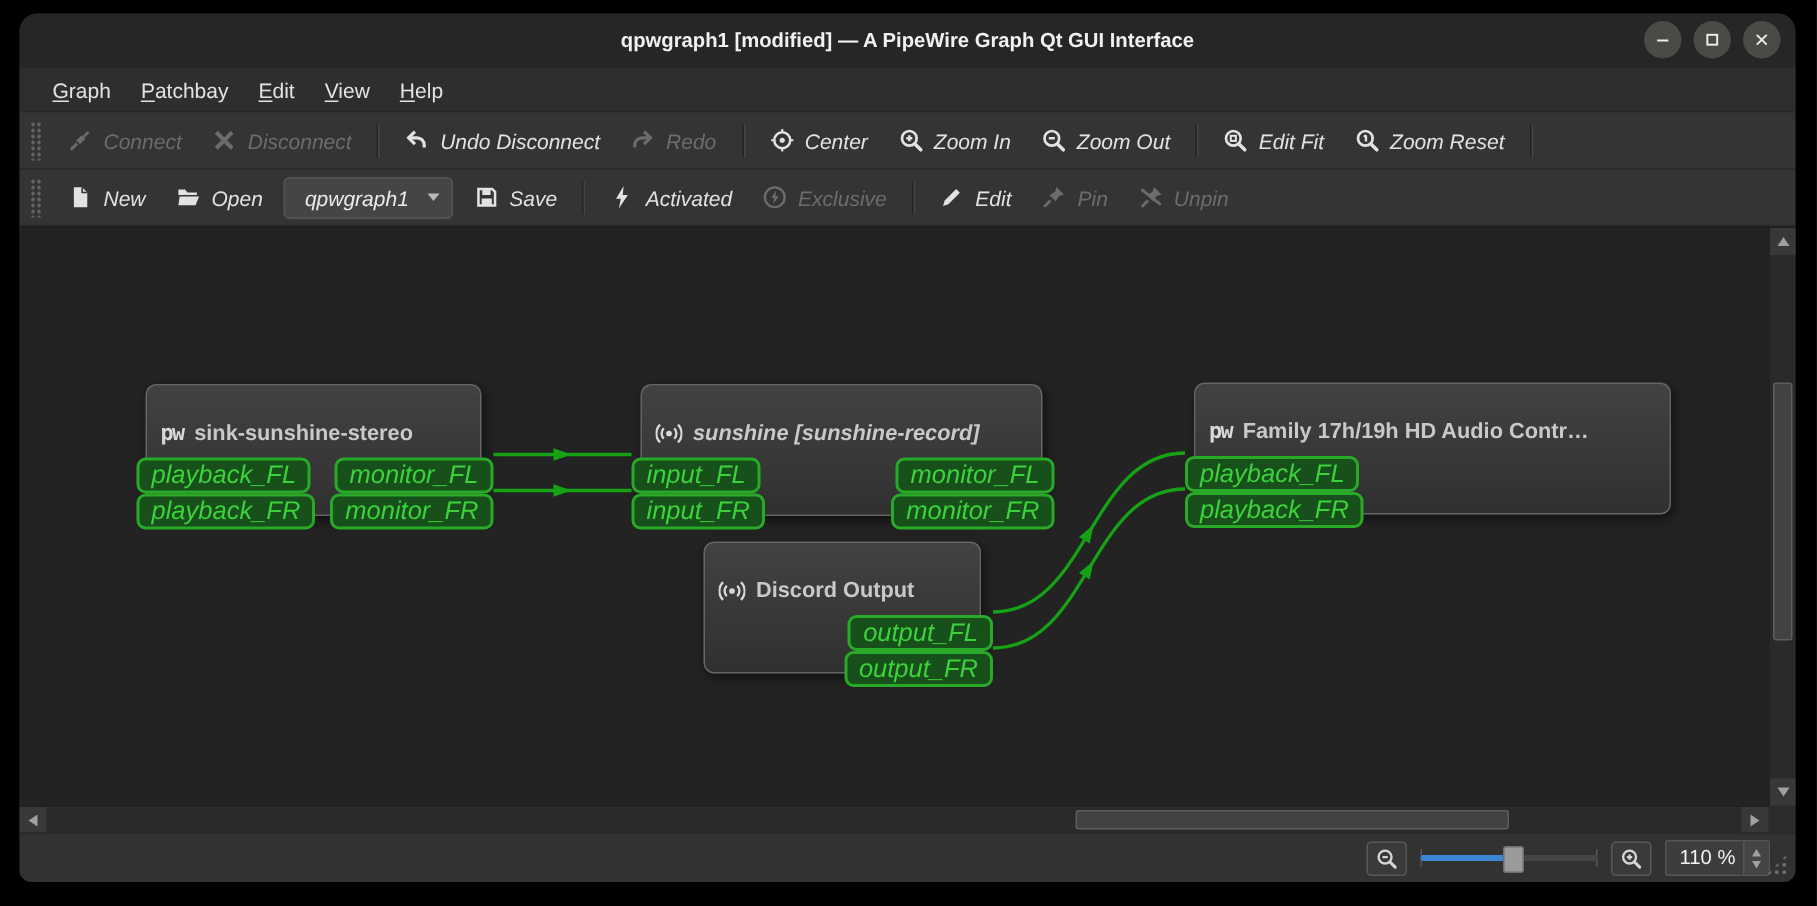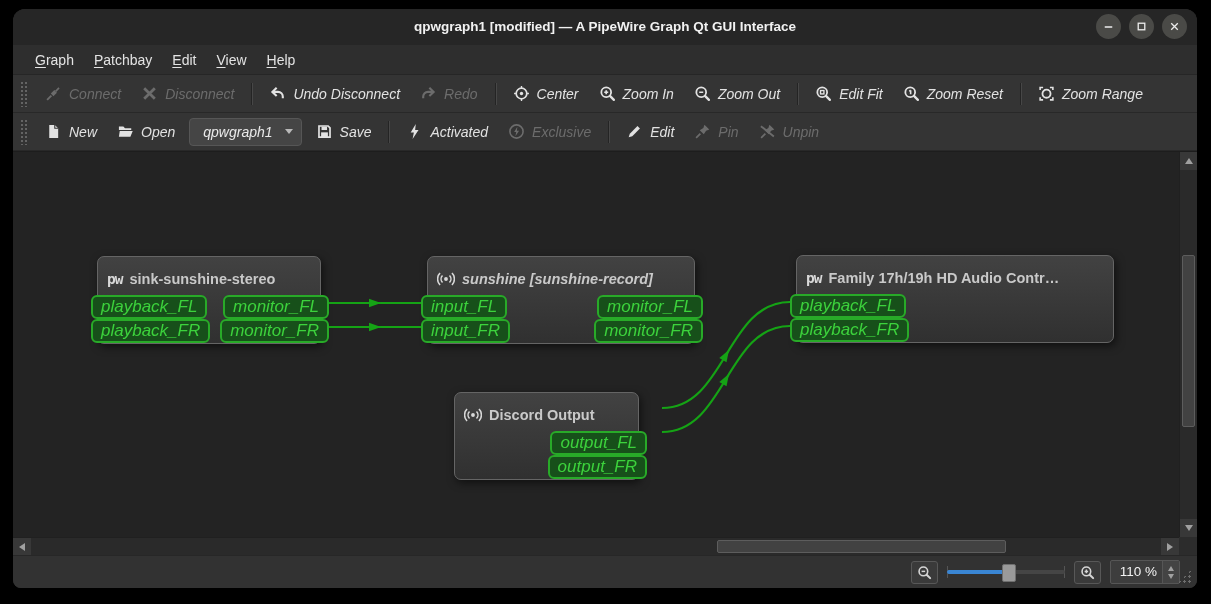--- a/index.html
+++ b/index.html
@@ -60,21 +60,21 @@
     flex:1 1 auto;display:grid;grid-template-columns:1fr 18px;grid-template-rows:1fr 18px;
     background:#232323;border-top:1px solid #1d1d1d;position:relative;
   }
   .viewport{position:relative;overflow:hidden;background:#232323;}
   .gnode{
     position:absolute;border-radius:7px;height:88px;box-sizing:border-box;
     background:linear-gradient(180deg,#424242,#303030);
     border:1px solid #656565;box-shadow:2px 3px 8px rgba(0,0,0,.55);
   }
   .nhead{
-    height:32px;display:flex;align-items:center;gap:7px;padding:6px 10px 0 9px;
+    height:32px;display:flex;align-items:center;gap:7px;padding:16px 10px 0 9px;
     color:#c9c9c9;font-weight:bold;font-size:14.5px;white-space:nowrap;overflow:hidden;
   }
   .nhead .ic{width:18px;height:18px;flex:0 0 auto;color:#d8d8d8;}
   .pwglyph{
     font-family:"DejaVu Sans Mono",monospace;font-weight:700;font-size:14.5px;
     color:#d8d8d8;letter-spacing:-1px;flex:0 0 auto;
   }
   .prow{height:24px;display:flex;justify-content:space-between;align-items:center;}
   .port{
     height:18px;line-height:18px;padding:1px 8px;border-radius:6px;font-size:17px;
@@ -225,27 +225,20 @@
         </div>
         <div class="toolbtn">
           <svg class="ic" viewBox="0 0 16 16" fill="none" stroke="currentColor">
             <circle cx="6.8" cy="6.8" r="4.6" stroke-width="1.7"></circle>
             <path d="M10.3 10.3 L14 14" stroke-width="2.2" stroke-linecap="round"></path>
             <path d="M7.2 4.9 v3.9 M5.9 5.9 l1.3-1" stroke-width="1.5"></path>
           </svg>
           <span>Zoom Reset</span>
         </div>
         <div class="tsep"></div>
-        <div class="toolbtn">
-          <svg class="ic" viewBox="0 0 16 16" fill="none" stroke="currentColor">
-            <circle cx="8" cy="8.2" r="3.8" stroke-width="1.7"></circle>
-            <path d="M2 4.8 V2.4 H4.8 M11.2 2.4 H14 V4.8 M14 11.6 V14 H11.2 M4.8 14 H2 V11.6" stroke-width="1.5"></path>
-          </svg>
-          <span>Zoom Range</span>
-        </div>
       </div>
   </div>
 
   <div class="toolbar">
     <div class="thandle"></div>
     <div style="display:flex;align-items:center;" id="tb-file">
         <div class="toolbtn">
           <svg class="ic" viewBox="0 0 16 16" fill="none" stroke="currentColor">
             <path d="M4 1.8 H9.2 L12.4 5 V14.2 H4 Z" fill="currentColor" stroke="none"></path>
             <path d="M9.2 1.8 V5 H12.4" stroke="#343434" stroke-width="1"></path>
@@ -364,21 +357,21 @@
           </div>
           <div class="prow">
             <span class="port in" style="background: rgb(23, 80, 26); border: 2px solid rgb(40, 170, 40); color: rgb(60, 210, 60);">playback_FL</span>
             <span></span>
           </div>
           <div class="prow">
             <span class="port in" style="background: rgb(23, 80, 26); border: 2px solid rgb(40, 170, 40); color: rgb(60, 210, 60);">playback_FR</span>
             <span></span>
           </div>
         </div>
-        <div class="gnode" style="left: 441px; top: 209px; width: 185px; margin-top: 31px;">
+        <div class="gnode" style="left: 456px; top: 209px; width: 185px;">
           <div class="nhead">
             <svg class="ic" viewBox="0 0 16 16" fill="none" stroke="currentColor">
               <circle cx="8" cy="8" r="1.7" fill="currentColor" stroke="none"></circle>
               <path d="M4.9 4.9 a4.4 4.4 0 0 0 0 6.2 M11.1 4.9 a4.4 4.4 0 0 1 0 6.2 M2.7 2.7 a7.5 7.5 0 0 0 0 10.6 M13.3 2.7 a7.5 7.5 0 0 1 0 10.6" stroke-width="1.4"></path>
             </svg>
             <span style="color: rgb(201, 201, 201);">Discord Output</span>
           </div>
           <div class="prow">
             <span></span>
             <span class="port out" style="background: rgb(23, 80, 26); border: 2px solid rgb(40, 170, 40); color: rgb(60, 210, 60);">output_FL</span>

